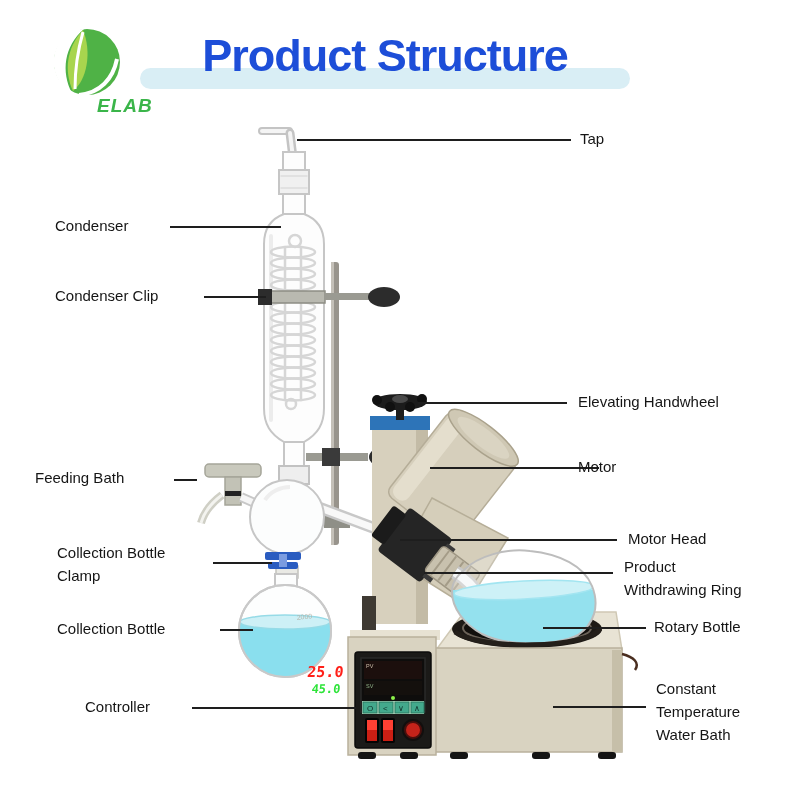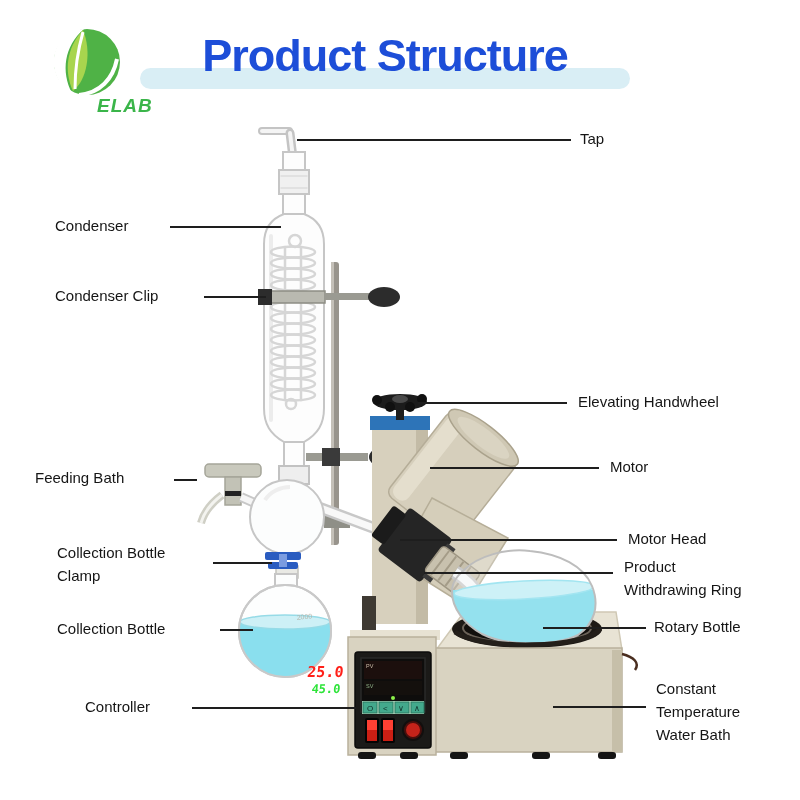--- a/index.html
+++ b/index.html
@@ -258,21 +258,21 @@
   </div>
   <div class="callout" style="left:55px;top:214px">
     <div>Condenser</div>
   </div>
   <div class="callout" style="left:55px;top:284px">
     <div>Condenser Clip</div>
   </div>
   <div class="callout" style="left:578px;top:390px">
     <div>Elevating Handwheel</div>
   </div>
-  <div class="callout" style="left:610px;top:455px">
+  <div class="callout" style="left:578px;top:455px">
     <div>Motor</div>
   </div>
   <div class="callout" style="left:35px;top:466px">
     <div>Feeding Bath</div>
   </div>
   <div class="callout" style="left:57px;top:541px">
     <div>Collection Bottle</div>
     <div>Clamp</div>
   </div>
   <div class="callout" style="left:57px;top:617px">

